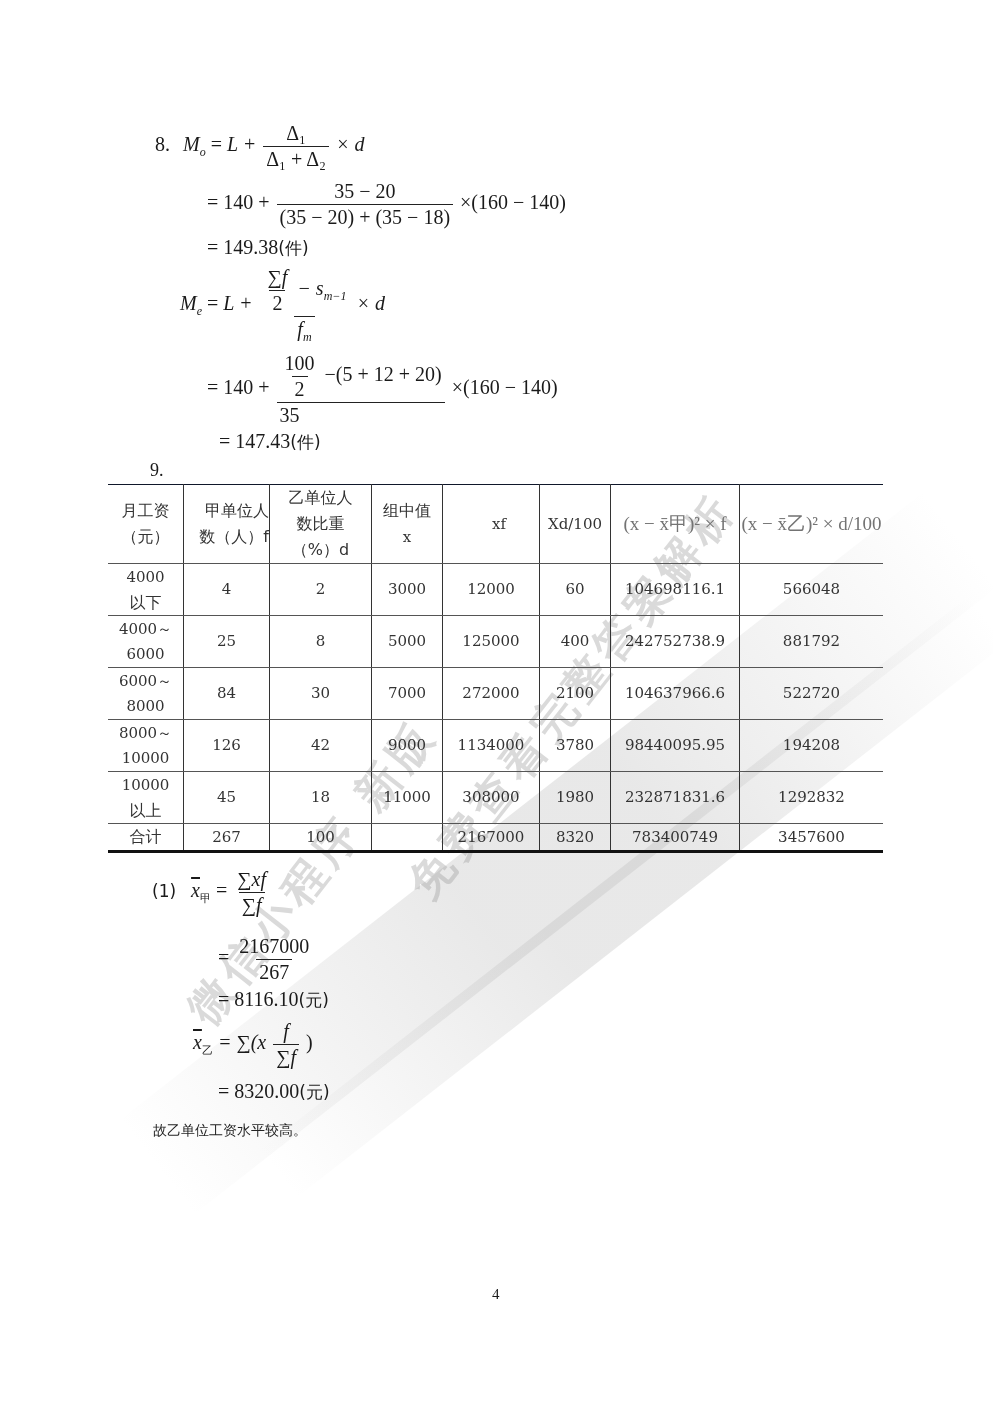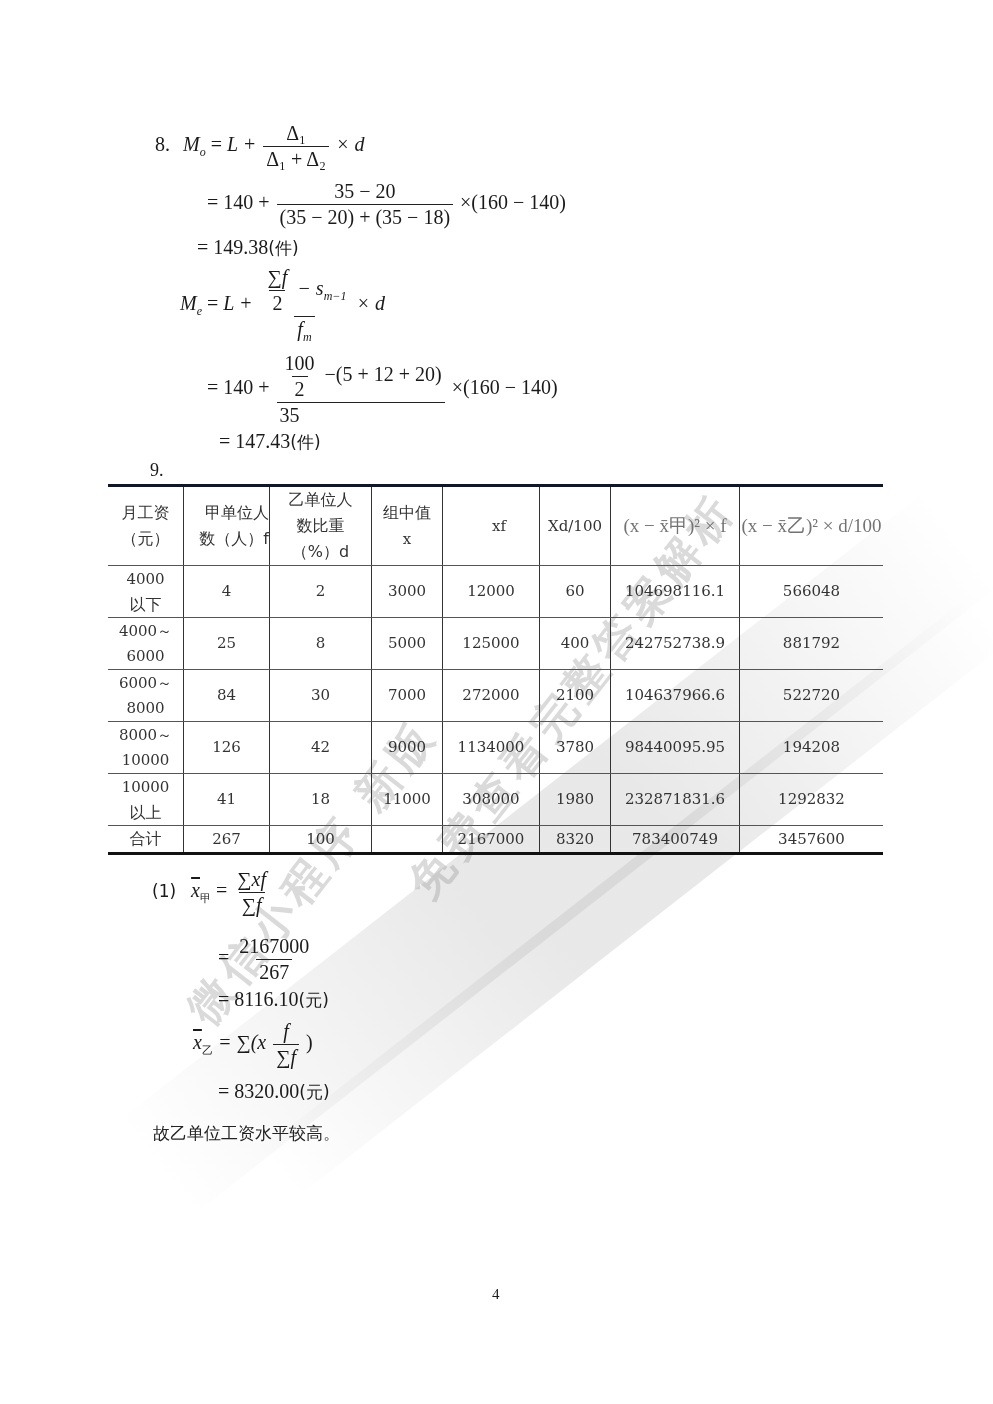--- a/index.html
+++ b/index.html
@@ -23,21 +23,21 @@
   }
   .wm-text {
     position: absolute; font-family: "DejaVu Sans", sans-serif; font-weight: bold;
     color: rgba(150,150,150,0.35); font-size: 44px; transform-origin: left top; white-space: nowrap; letter-spacing: 6px;
   }
 
   
   table.data {
     position: absolute; left: 108px; top: 484px; width: 775px; border-collapse: collapse;
     font-family: "DejaVu Serif", "Liberation Serif", serif; font-size: 15px; color: #333;
-    border-top: 3px solid #0f172a; border-bottom: 3px solid #111;
+    border-top: 1px solid #0f172a; border-bottom: 3px solid #111;
   }
   table.data td, table.data th {
     border-left: 1px solid #333; border-right: 1px solid #333;
     border-bottom: 1.5px solid #555; text-align: center; vertical-align: middle; padding: 0; font-weight: normal;
   }
   table.data tr > *:first-child { border-left: none; }
   table.data tr > *:last-child { border-right: none; }
   table.data th { height: 78px; line-height: 26px; }
   table.data .hdr-cjk { font-family: "DejaVu Sans", sans-serif; font-size: 16px; color: #333; }
   table.data tr.row td { height: 51px; line-height: 25px; }
@@ -66,21 +66,21 @@
 
 <div class="abs math" style="left:207px; top:180px;">
   <span>= 140 +</span>
   <span class="frac">
     <span class="num">35 − 20</span>
     <span class="den">(35 − 20) + (35 − 18)</span>
   </span>
   <span>×(160 − 140)</span>
 </div>
 
-<div class="abs math" style="left:197px; top:236px;">
+<div class="abs math" style="left:207px; top:236px;">
   <span>= 149.38</span><span class="cjk">(件)</span>
 </div>
 
 <div class="abs math" style="left:180px; top:266px;">
   <span class="ital">M</span><sub class="ital">e</sub>
   <span> = </span><span class="ital">L +</span>
   <span class="frac">
     <span class="num">
       <span class="frac">
         <span class="num ital">∑f</span>
@@ -199,21 +199,21 @@
       <td>1134000</td>
       <td>3780</td>
       <td>98440095.95</td>
       <td>194208</td>
     </tr>
     <tr class="row">
       <td>
           <div>10000</div>
           <div class="hdr-cjk">以上</div>
         </td>
-      <td>41</td>
+      <td>45</td>
       <td>18</td>
       <td>11000</td>
       <td>308000</td>
       <td>1980</td>
       <td>232871831.6</td>
       <td>1292832</td>
     </tr>
     <tr class="total">
       <td class="hdr-cjk">合计</td>
       <td>267</td>
@@ -256,15 +256,15 @@
     <span class="num ital">f</span>
     <span class="den ital">∑f</span>
   </span>
   <span>)</span>
 </div>
 
 <div class="abs math" style="left:218px; top:1080px;">
   <span>= 8320.00</span><span class="cjk">(元)</span>
 </div>
 
-<div class="abs cjk" style="left:153px; top:1122px; font-size:17px; color:#222;">故乙单位工资水平较高。</div>
+<div class="abs cjk" style="left:153px; top:1122px; font-size:14px; color:#222;">故乙单位工资水平较高。</div>
 
 <div class="abs math" style="left:492px; top:1286px; font-size:15px;">4</div>
 
 </body></html>

